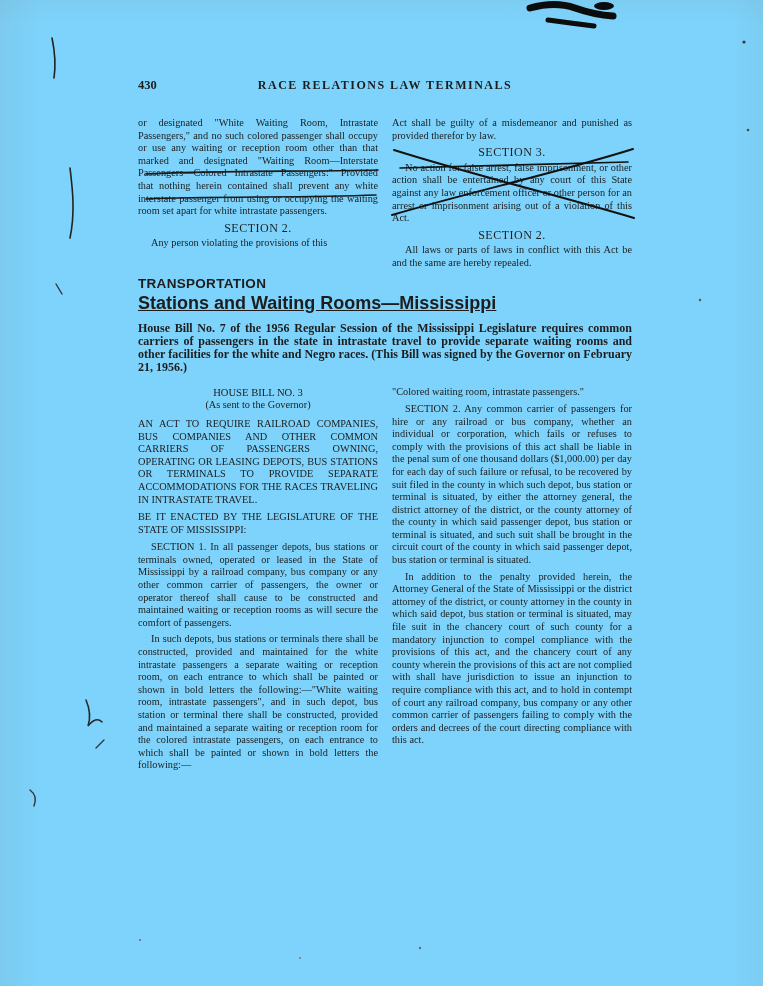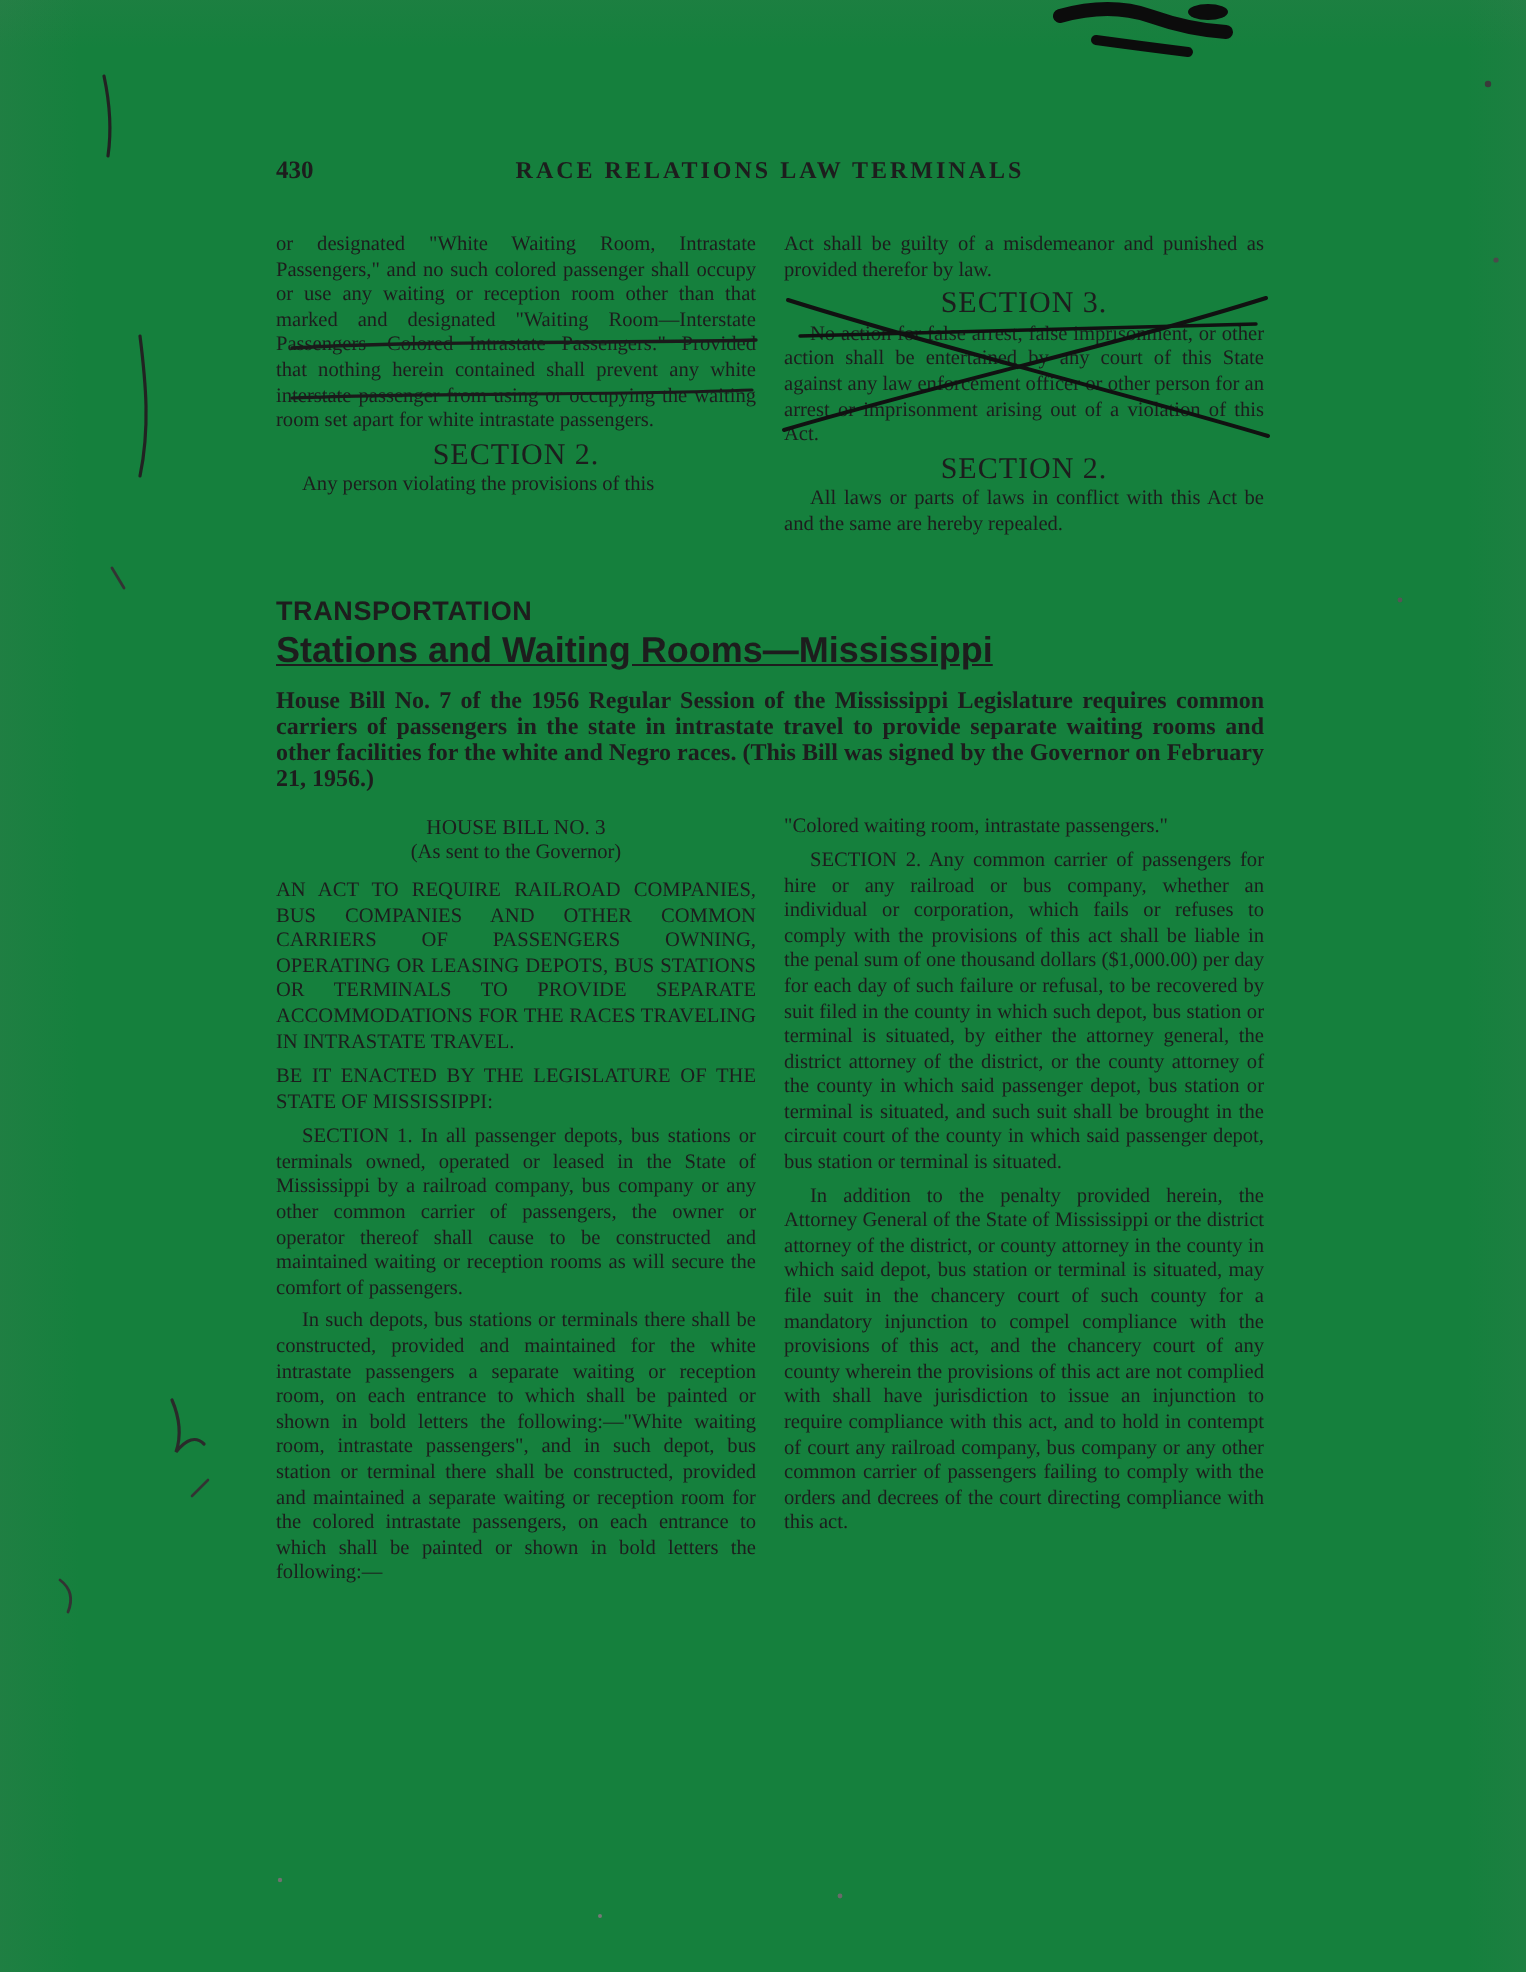--- a/index.html
+++ b/index.html
@@ -1,20 +1,20 @@
 <!DOCTYPE html>
 <html><head>
 <meta charset="utf-8">
 <style>
   html,body { margin:0; padding:0; background:#d8d8d6; }
   .page {
     position:relative;
     width:763px; height:986px;
     margin:0 auto;
-    background:#15803d;
+    background:#7dd3fc;
     overflow:hidden;
     font-family:"Liberation Serif", serif;
     color:#1d1d1d;
     box-shadow:0 0 8px rgba(0,0,0,.35);
   }
   
   .page::before{
     content:""; position:absolute; inset:0; pointer-events:none;
     background:
       linear-gradient(90deg, rgba(120,120,115,.10), rgba(0,0,0,0) 40px),
@@ -24,25 +24,25 @@
   .content { position:absolute; left:138px; top:78px; width:494px; }
   .header-row { display:flex; align-items:baseline; font-weight:bold; }
   .page-number { font-size:12.5px; width:60px; }
   .journal-title { flex:1; text-align:center; font-size:12px; letter-spacing:1.5px; }
 
   .cols { display:flex; gap:14px; }
   .col { width:240px; }
 
   p { margin:0; font-size:10.3px; line-height:12.6px; text-align:justify; }
   .indent { text-indent:13px; }
-  .sec-head { text-align:center; font-size:15px; line-height:12.6px; margin:4px 0 3px; letter-spacing:.5px; }
+  .sec-head { text-align:center; font-size:12px; line-height:12.6px; margin:4px 0 3px; letter-spacing:.5px; }
 
   .top-article { margin-top:24px; }
 
-  .article-head { margin-top:28px; }
+  .article-head { margin-top:6px; }
   .category { font-family:"Liberation Sans", sans-serif; font-weight:bold; font-size:13.5px; margin:0; letter-spacing:.3px; }
   .article-title { font-family:"Liberation Sans", sans-serif; font-weight:bold; font-size:18px; margin:2px 0 8px;text-decoration:underline; }
   .headnote { font-weight:bold; font-size:12px; line-height:13.2px; text-align:justify; }
 
   .main-body { margin-top:12px; }
   .center { text-align:center; }
   .bill-title { font-size:10.6px; line-height:13px; }
   .bill-subtitle { font-size:10.3px; line-height:12.6px; margin-bottom:6px; }
   .caps-block { margin-bottom:5px; }
   .enact { margin-bottom:5px;font-family:Liberation Serif, serif; }

